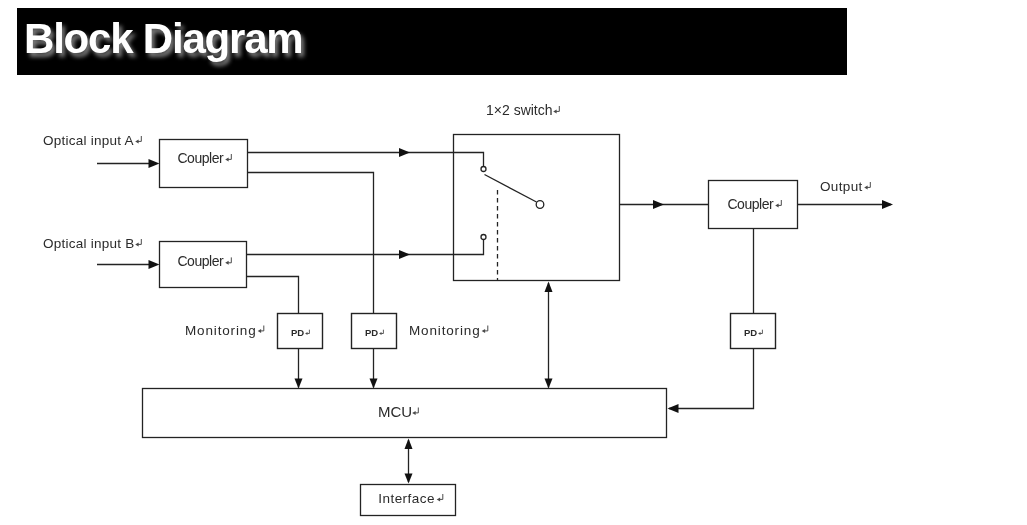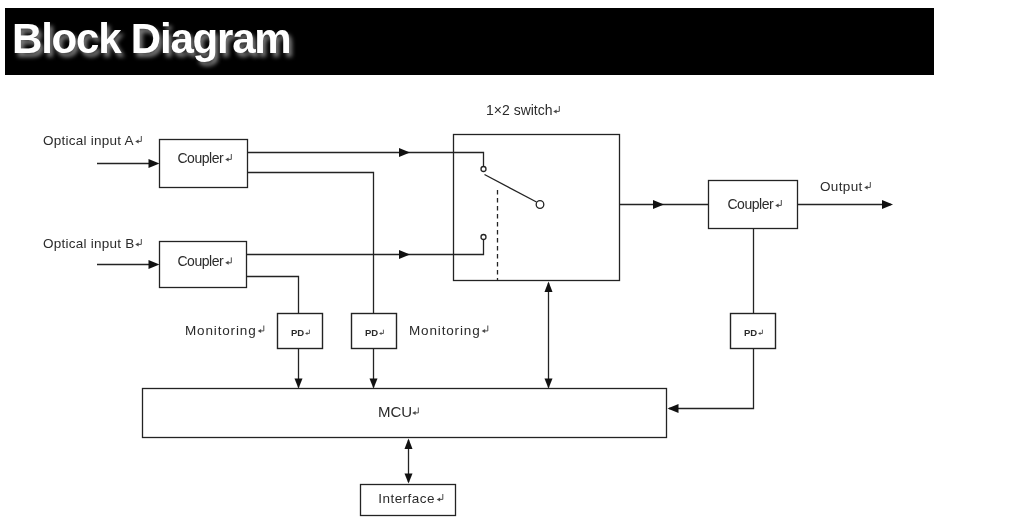--- a/index.html
+++ b/index.html
@@ -1,18 +1,18 @@
 <!DOCTYPE html>
 <html><head>
 <meta charset="utf-8">
 <style>
   html,body{margin:0;padding:0;background:#ffffff;}
   #page{position:relative;width:1027px;height:525px;background:#ffffff;overflow:hidden;
         font-family:"Liberation Sans", sans-serif;}
-  #bar{position:absolute;left:5px;top:8px;width:929px;height:67px;background:#000000;}
+  #bar{position:absolute;left:17px;top:8px;width:830px;height:67px;background:#000000;}
   #title{position:absolute;left:7px;top:7px;font-size:42px;font-weight:bold;color:#ffffff;
          letter-spacing:-1.2px;white-space:nowrap;
          text-shadow:3px 4px 4px #7d7d7d;}
   svg{position:absolute;left:0;top:0;}
   text{fill:#2b2b2b;font-family:"Liberation Sans", sans-serif;}
 </style>
 </head>
 <body>
 <div id="page">
   <div id="bar">

